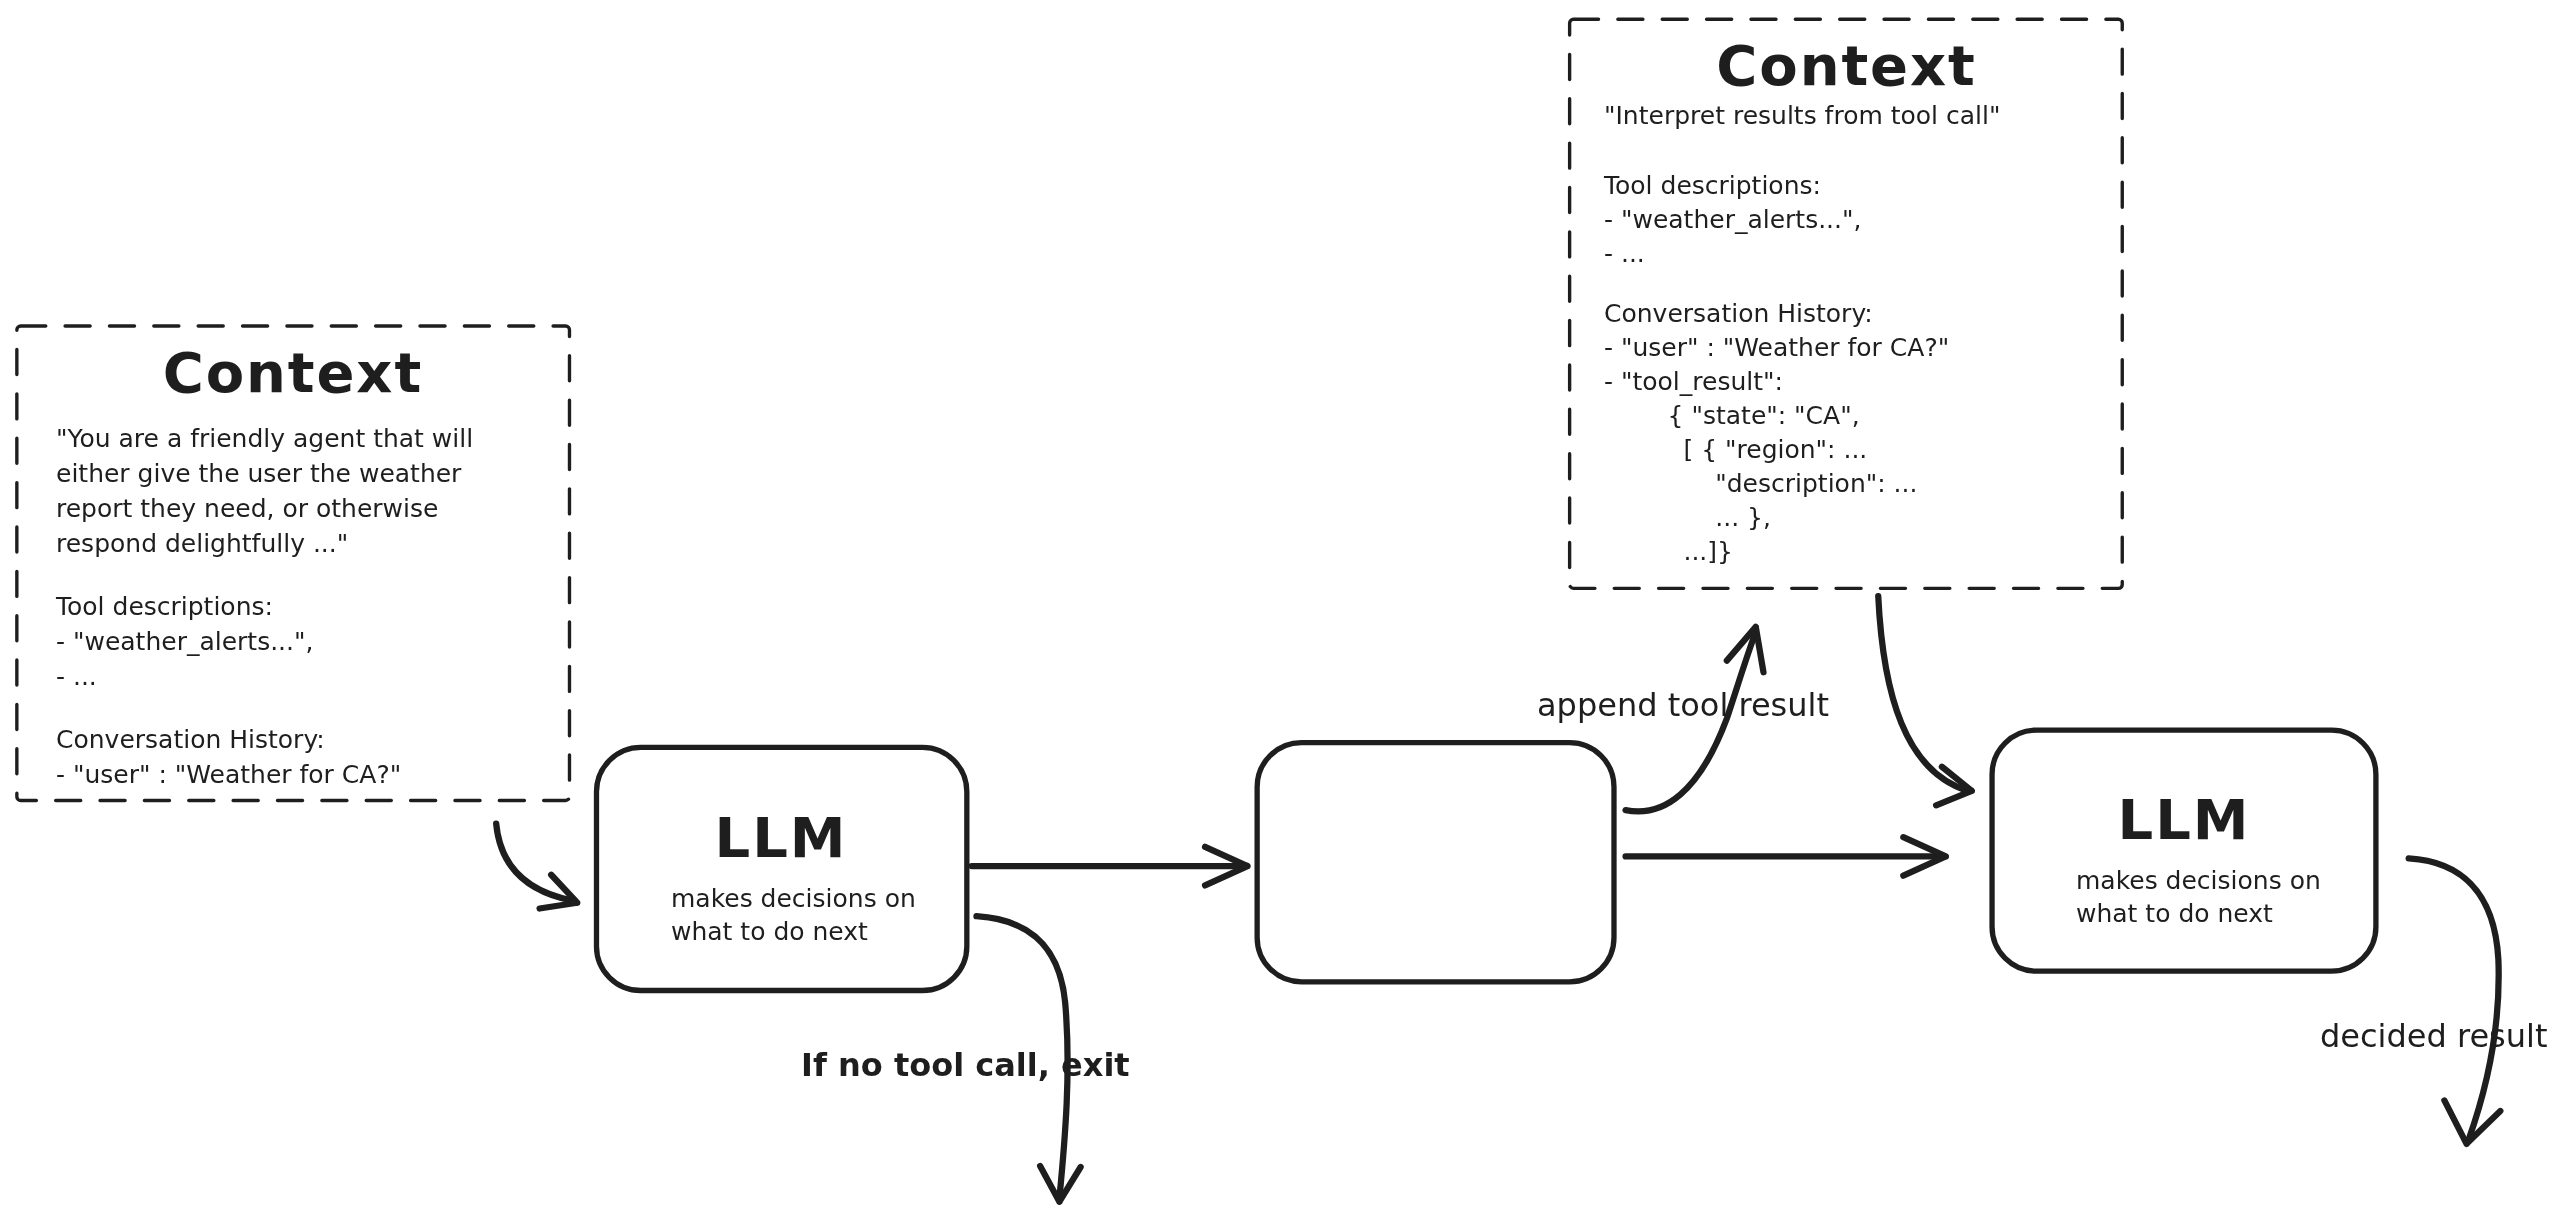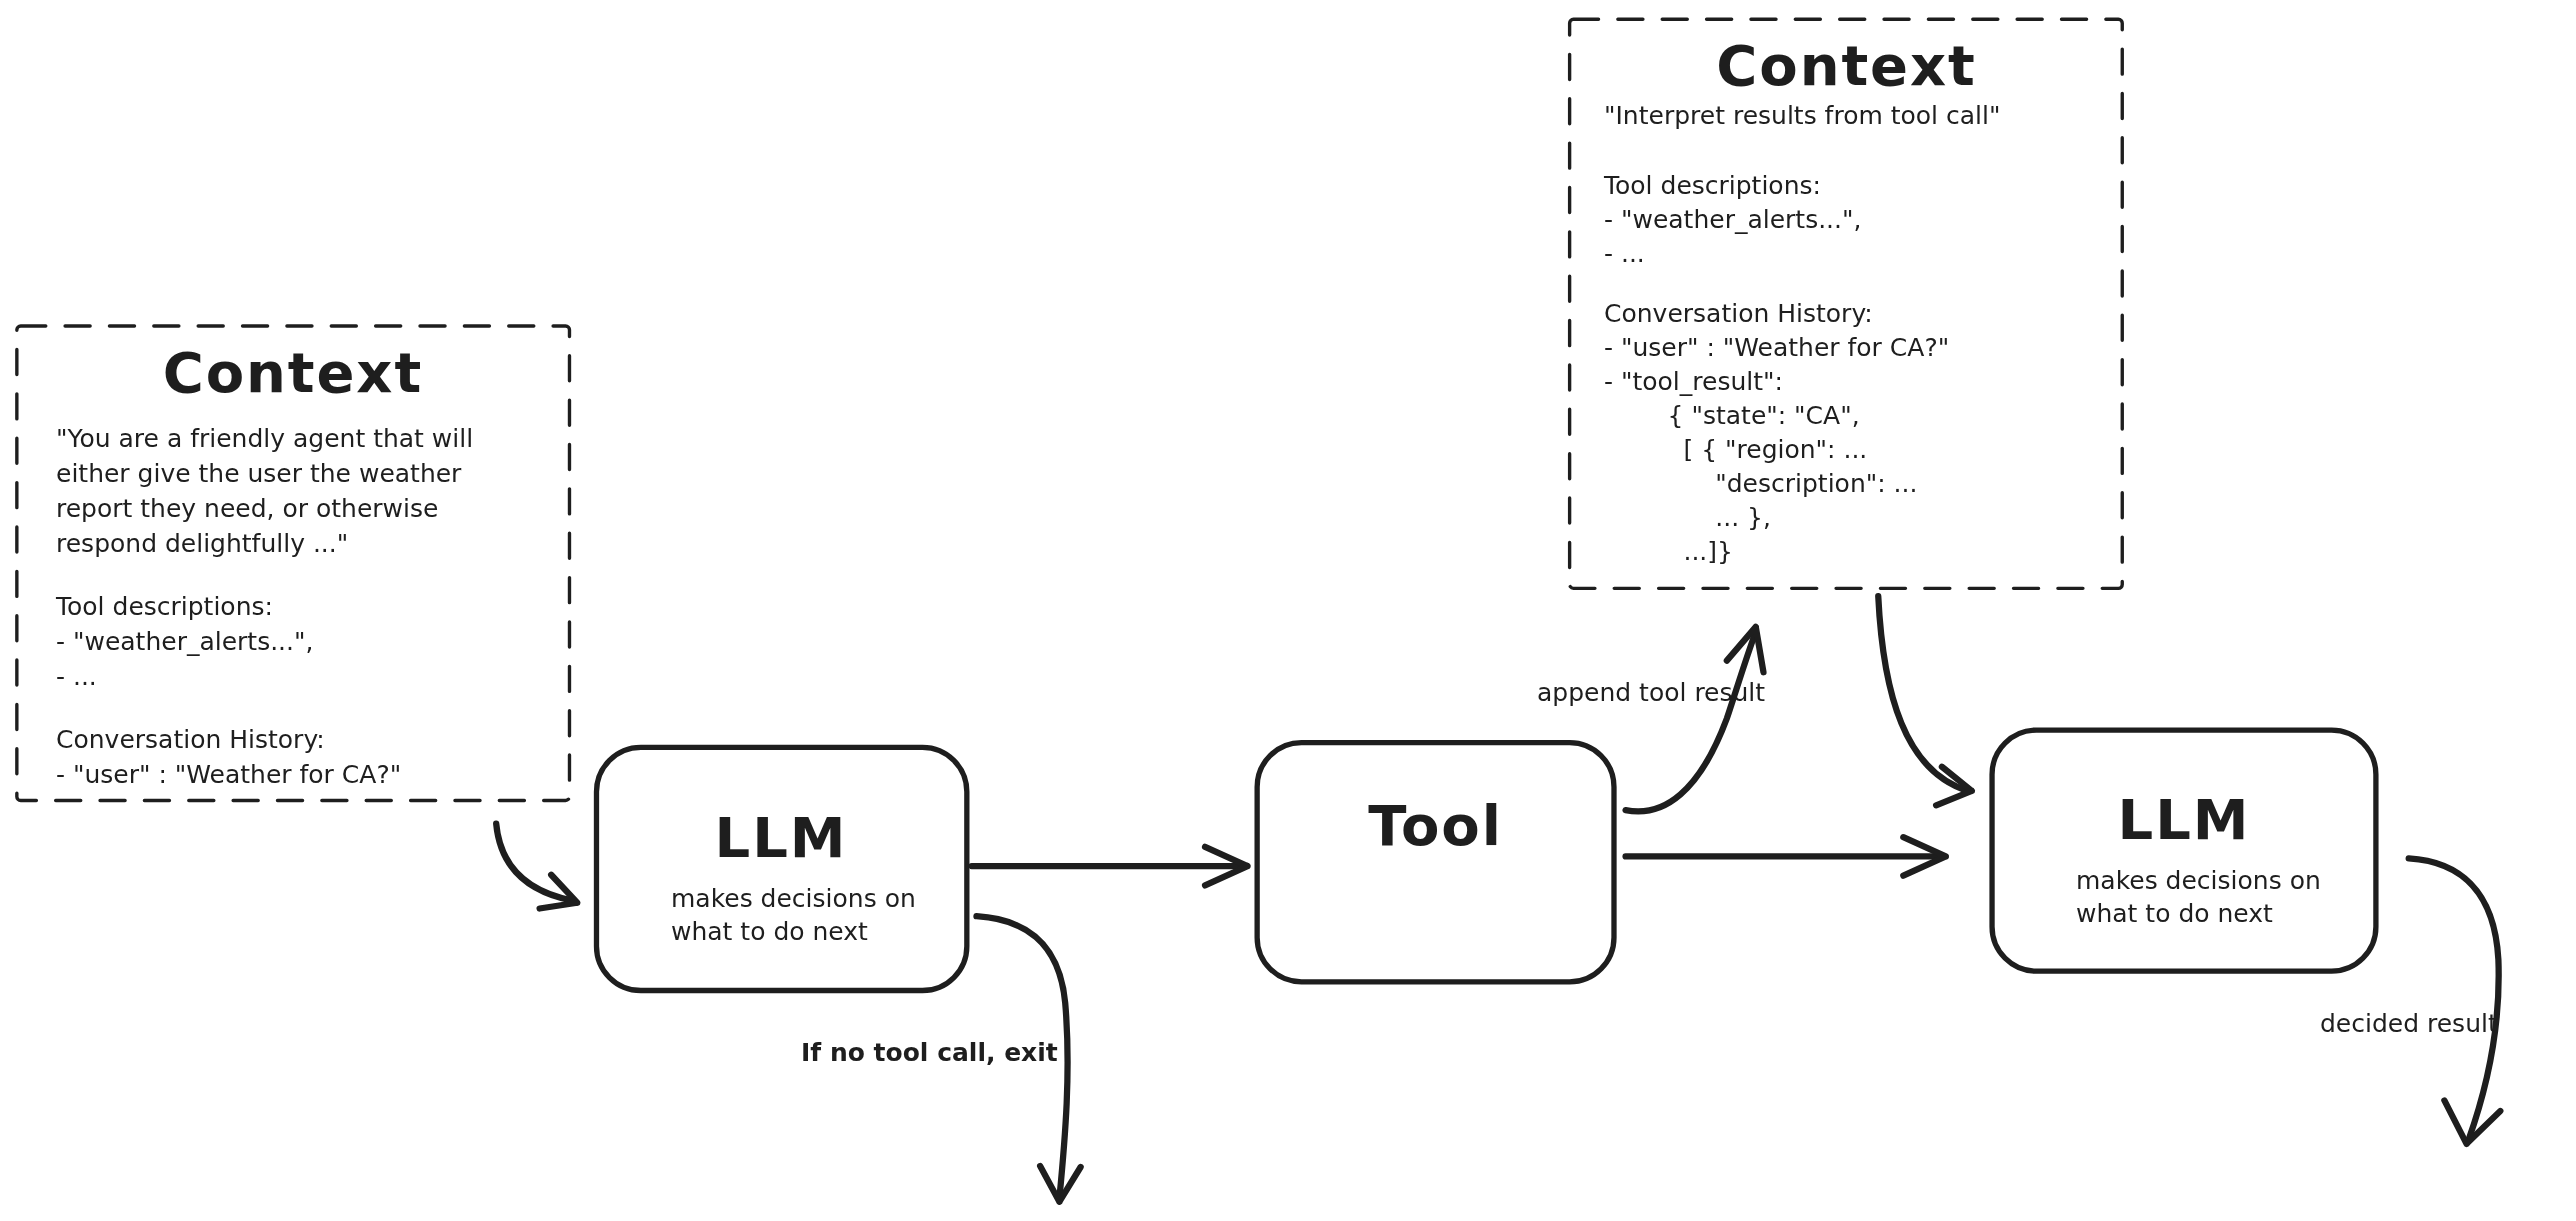--- a/index.html
+++ b/index.html
@@ -36,22 +36,23 @@
   .lh36 { line-height:35px; }
   .lh35 { line-height:34px; }
   .node-body {
     position:absolute;
     font-size:25px;
     line-height:33px;
     white-space:pre;
   }
   .edge-label {
     position:absolute;
-    font-size:25px;
+    font-size:32px;
     white-space:pre;
+    margin-top:8px;
   }
   
   .ctxL-title { left:16.4px;  top:340px; width:553px; }
   .ctxL-sys   { left:56px;  top:421px; }
   .ctxL-tools { left:56px;  top:589px; }
   .ctxL-conv  { left:56px;  top:722px; }
   
   .ctxT-title { left:1570px; top:33px;  width:553px; }
   .ctxT-instr { left:1604px; top:99px; }
   .ctxT-tools { left:1604px; top:169px; }
@@ -144,21 +145,20 @@
         { "state": "CA",
           [ { "region": ...
               "description": ...
               ... },
           ...]}</div>
 
   <div class="node-title italic llm1-title">LLM</div>
   <div class="node-body llm1-body">makes decisions on
 what to do next</div>
 
-  <div class="node-title tool-title">Tool</div>
 
   <div class="node-title italic llm2-title">LLM</div>
   <div class="node-body llm2-body">makes decisions on
 what to do next</div>
 
   <div class="edge-label lbl-append">append tool result</div>
   <div class="edge-label lbl-exit">If no tool call, exit</div>
   <div class="edge-label lbl-return">decided result</div>
 
 </div>

